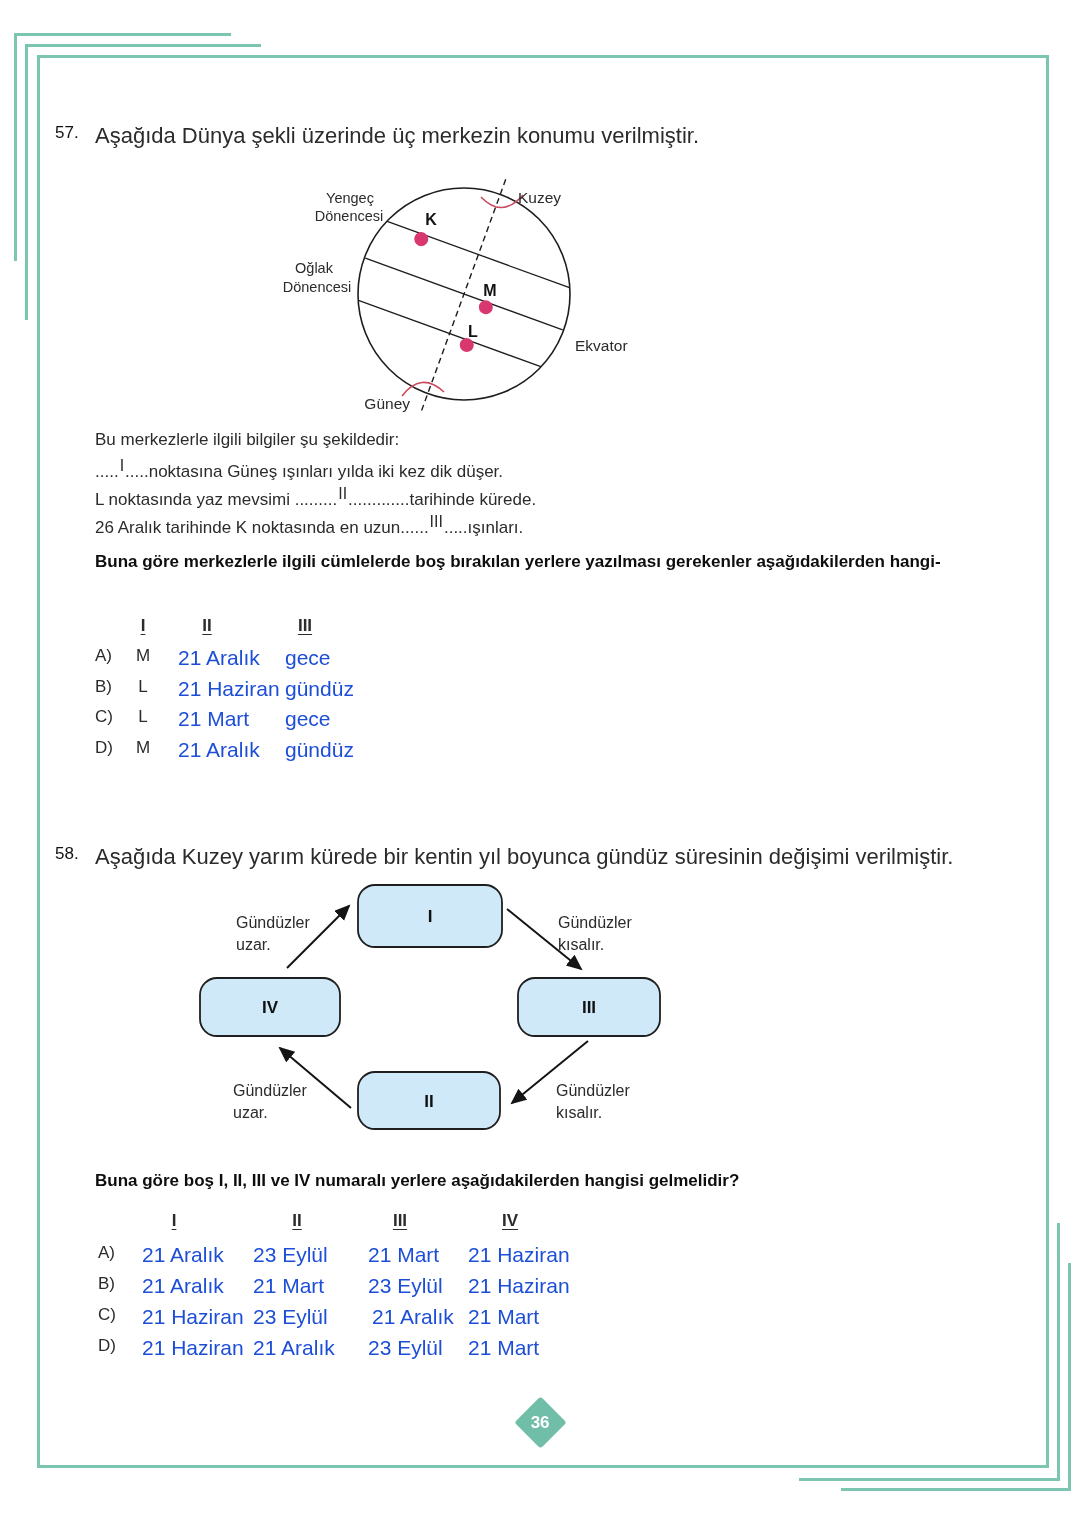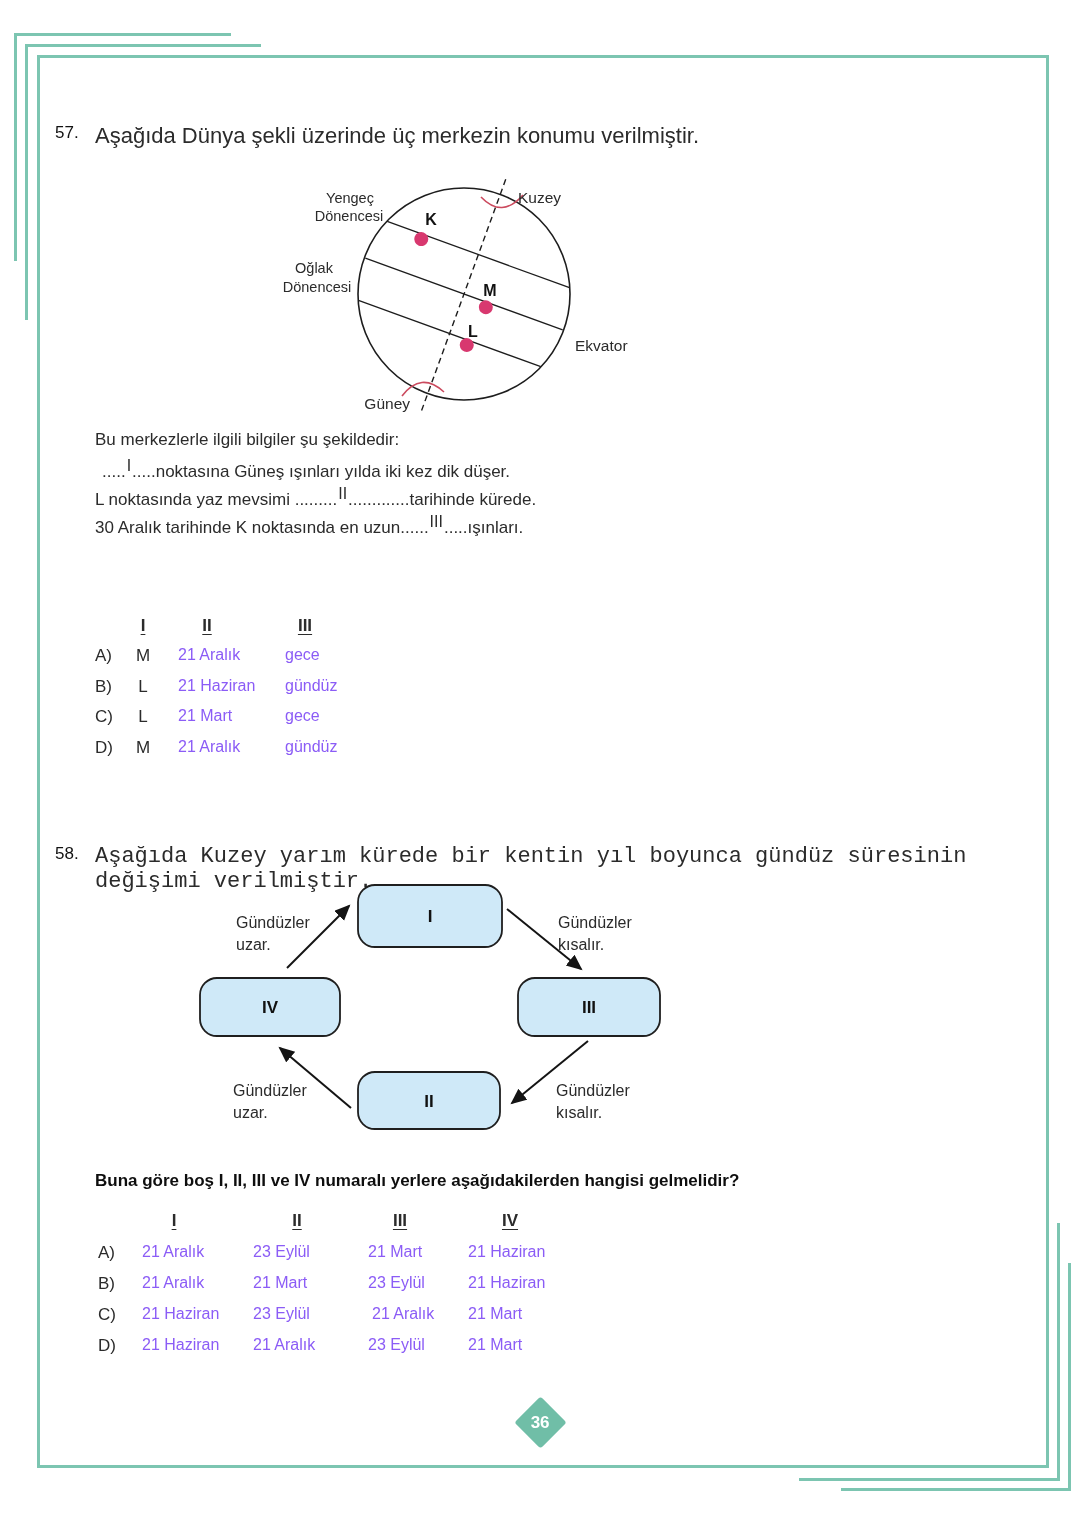--- a/index.html
+++ b/index.html
@@ -13,21 +13,21 @@
   .frame{
     position:absolute;left:37px;top:55px;width:1012px;height:1413px;
     border:3px solid #7cc5b1;box-sizing:border-box;
   }
   .qnum{font-weight:normal;font-size:17px;color:#111;}
   .qtext{font-size:22px;color:#2b2b2b;}
   .boldq{font-size:17px;font-weight:bold;color:#0e0e0e;line-height:26px;}
   .infoline{font-size:17px;color:#2b2b2b;}
   .bnum{position:relative;top:-6px;padding:0 1px;font-size:16px;}
   .rom{font-weight:bold;color:#0e0e0e;text-decoration:underline;text-underline-offset:3px;}
-  .cellL{position:absolute;font-size:16px;color:#8b5cf6;}
+  .cellL{position:absolute;font-size:21px;color:#1d4ed8;}
   .cellC{position:absolute;font-size:17px;color:#2b2b2b;transform:translateX(-50%);}
   .letter{position:absolute;font-size:17px;color:#2b2b2b;}
   .diamond{
     position:absolute;left:522px;top:1404px;width:37px;height:37px;
     background:#70bea7;transform:rotate(45deg);border-radius:3px;
     display:flex;align-items:center;justify-content:center;
   }
   .diamond span{
     transform:rotate(-45deg);color:#ffffff;font-weight:bold;font-size:17px;
   }
@@ -74,31 +74,32 @@
   <text class="lbl2" x="518" y="203">Kuzey</text>
   <text class="lbl2" x="410" y="409" text-anchor="end">Güney</text>
   <text class="lbl2" x="575" y="351">Ekvator</text>
   <text class="pt" x="431" y="225" text-anchor="middle">K</text>
   <text class="pt" x="490" y="296" text-anchor="middle">M</text>
   <text class="pt" x="473" y="337" text-anchor="middle">L</text>
 </svg>
 
 <div class="abs infoline" style="left:95px;top:430px;">Bu merkezlerle ilgili bilgiler şu şekildedir:</div>
 
-<div class="abs infoline" style="left:102px;top:462px;">
+<div class="abs infoline" style="left:95px;top:462px;">
   <span>.....</span><span class="bnum">I</span><span>.....noktasına Güneş ışınları yılda iki kez dik düşer.</span>
 </div>
 <div class="abs infoline" style="left:95px;top:490px;">
   <span>L noktasında yaz mevsimi .........</span><span class="bnum">II</span><span>.............tarihinde kürede.</span>
 </div>
 <div class="abs infoline" style="left:95px;top:518px;">
-  <span>30 Aralık tarihinde K noktasında en uzun......</span><span class="bnum">III</span><span>.....ışınları.</span>
+  <span>26 Aralık tarihinde K noktasında en uzun......</span><span class="bnum">III</span><span>.....ışınları.</span>
 </div>
 
 <div class="abs boldq" style="left:95px;top:549px;width:925px;">
+  <span style="display:block">Buna göre merkezlerle ilgili cümlelerde boş bırakılan yerlere yazılması gerekenler aşağıdakilerden hangi-</span>
 </div>
 
 <div>
   <span class="cellC rom" style="left:143px;top:616px;">I</span>
   <span class="cellC rom" style="left:207px;top:616px;">II</span>
   <span class="cellC rom" style="left:305px;top:616px;">III</span>
 
   <span class="letter" style="left:95px;top:646px;">A)</span>
   <span class="cellC" style="left:143px;top:646px;">M</span>
   <span class="cellL" style="left:178px;top:646px;">21 Aralık</span>
@@ -114,21 +115,21 @@
   <span class="cellL" style="left:178px;top:707px;">21 Mart</span>
   <span class="cellL" style="left:285px;top:707px;">gece</span>
 
   <span class="letter" style="left:95px;top:738px;">D)</span>
   <span class="cellC" style="left:143px;top:738px;">M</span>
   <span class="cellL" style="left:178px;top:738px;">21 Aralık</span>
   <span class="cellL" style="left:285px;top:738px;">gündüz</span>
 </div>
 
 <div class="abs qnum" style="left:55px;top:844px;">58.</div>
-<div class="abs qtext" style="left:95px;top:844px;width:920px;font-family:Liberation Mono, monospace;">Aşağıda Kuzey yarım kürede bir kentin yıl boyunca gündüz süresinin değişimi verilmiştir.</div>
+<div class="abs qtext" style="left:95px;top:844px;width:920px;">Aşağıda Kuzey yarım kürede bir kentin yıl boyunca gündüz süresinin değişimi verilmiştir.</div>
 
 <svg class="abs" style="left:190px;top:878px;" width="480" height="280" viewBox="190 878 480 280">
   <defs>
     <marker id="arrow" markerWidth="9" markerHeight="8" refX="7" refY="3.5" orient="auto">
       <path d="M0,0 L8,3.5 L0,7 Z" fill="#141414"></path>
     </marker>
   </defs>
   <rect x="358" y="885" width="144" height="62" rx="17" fill="#cfe9f8" stroke="#1f1f1f" stroke-width="1.8"></rect>
   <rect x="200" y="978" width="140" height="58" rx="17" fill="#cfe9f8" stroke="#1f1f1f" stroke-width="1.8"></rect>
   <rect x="518" y="978" width="142" height="58" rx="17" fill="#cfe9f8" stroke="#1f1f1f" stroke-width="1.8"></rect>

